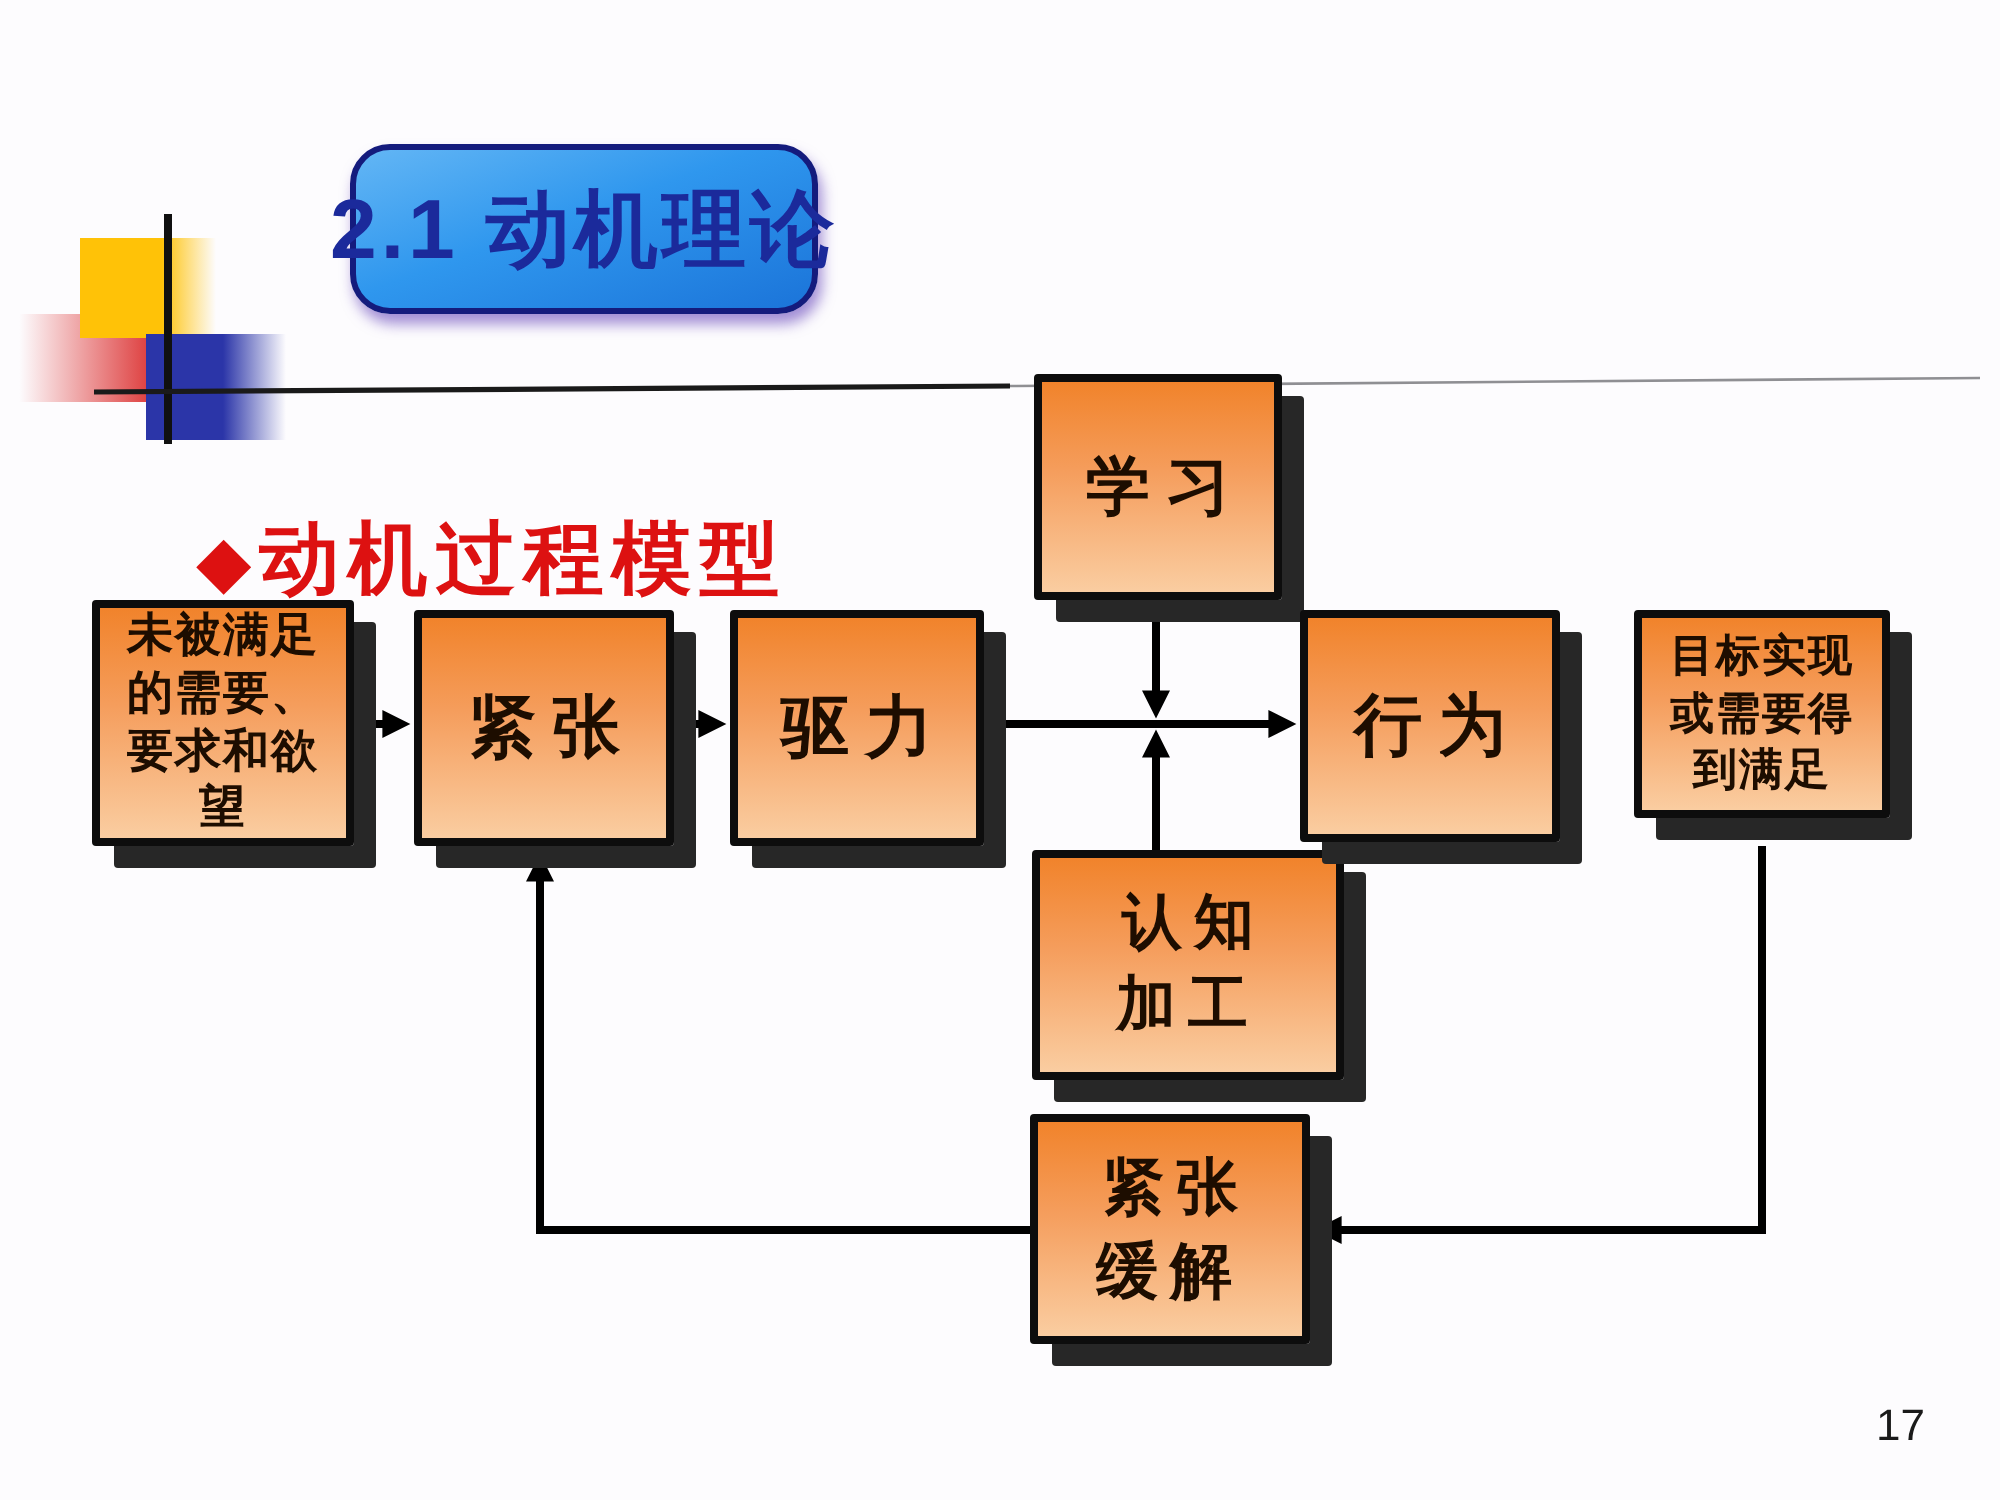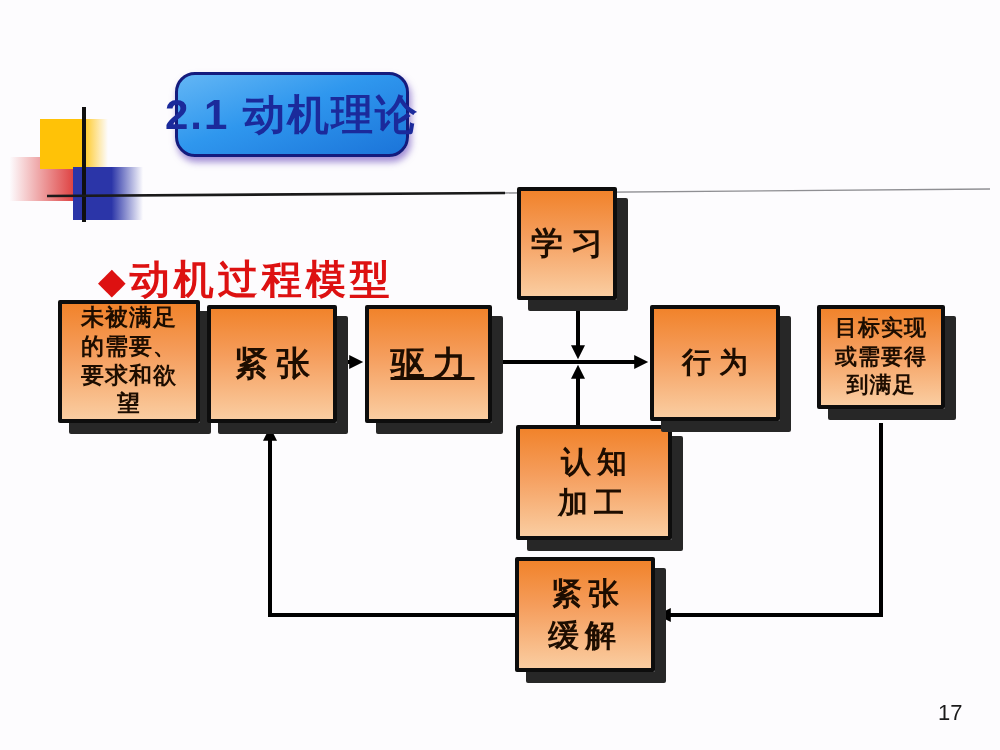--- a/index.html
+++ b/index.html
@@ -54,26 +54,26 @@
   .node{
     position:absolute;box-sizing:border-box;
     border:4px solid #0d0d0d;border-radius:2px;
     background:linear-gradient(180deg,#f1832b 0%,#f59d5c 42%,#facda1 100%);
     box-shadow:11px 11px 0 0 #272727;
     display:flex;align-items:center;justify-content:center;text-align:center;
     z-index:4;
     color:#1d0d00;font-weight:700;white-space:pre-line;
     font-family:"Liberation Serif","DejaVu Serif",serif;
   }
-  .n-unmet   {left:46px; top:300px;width:142px;height:123px;font-size:23px;line-height:1.26;letter-spacing:1px;margin-left:12px;}
+  .n-unmet   {left:46px; top:300px;width:131px;height:123px;font-size:23px;line-height:1.26;letter-spacing:1px;}
   .n-tension {left:207px;top:305px;width:130px;height:118px;font-size:34px;letter-spacing:8px;text-indent:8px;}
-  .n-drive   {left:365px;top:305px;width:127px;height:118px;font-size:34px;letter-spacing:8px;text-indent:8px;text-decoration:underline;}
-  .n-learning{left:517px;top:187px;width:100px;height:113px;font-size:32px;letter-spacing:8px;text-indent:8px;}
+  .n-drive   {left:365px;top:305px;width:127px;height:118px;font-size:34px;letter-spacing:8px;text-indent:8px;}
+  .n-learning{left:517px;top:187px;width:124px;height:113px;font-size:32px;letter-spacing:8px;text-indent:8px;}
   .n-cognition{left:516px;top:425px;width:156px;height:115px;font-size:30px;line-height:1.35;letter-spacing:6px;text-indent:6px;}
-  .n-behavior{left:650px;top:305px;width:130px;height:116px;font-size:29px;letter-spacing:8px;text-indent:8px;}
+  .n-behavior{left:650px;top:305px;width:130px;height:116px;font-size:34px;letter-spacing:8px;text-indent:8px;}
   .n-goal    {left:817px;top:305px;width:128px;height:104px;font-size:22px;line-height:1.3;letter-spacing:1px;}
   .n-relief  {left:515px;top:557px;width:140px;height:115px;font-size:31px;line-height:1.35;letter-spacing:6px;text-indent:6px;}
 
   .page-number{
     position:absolute;left:938px;top:700px;z-index:3;
     font-size:22px;color:#1a1a1a;
   }
 </style>
 </head>
 <body>

